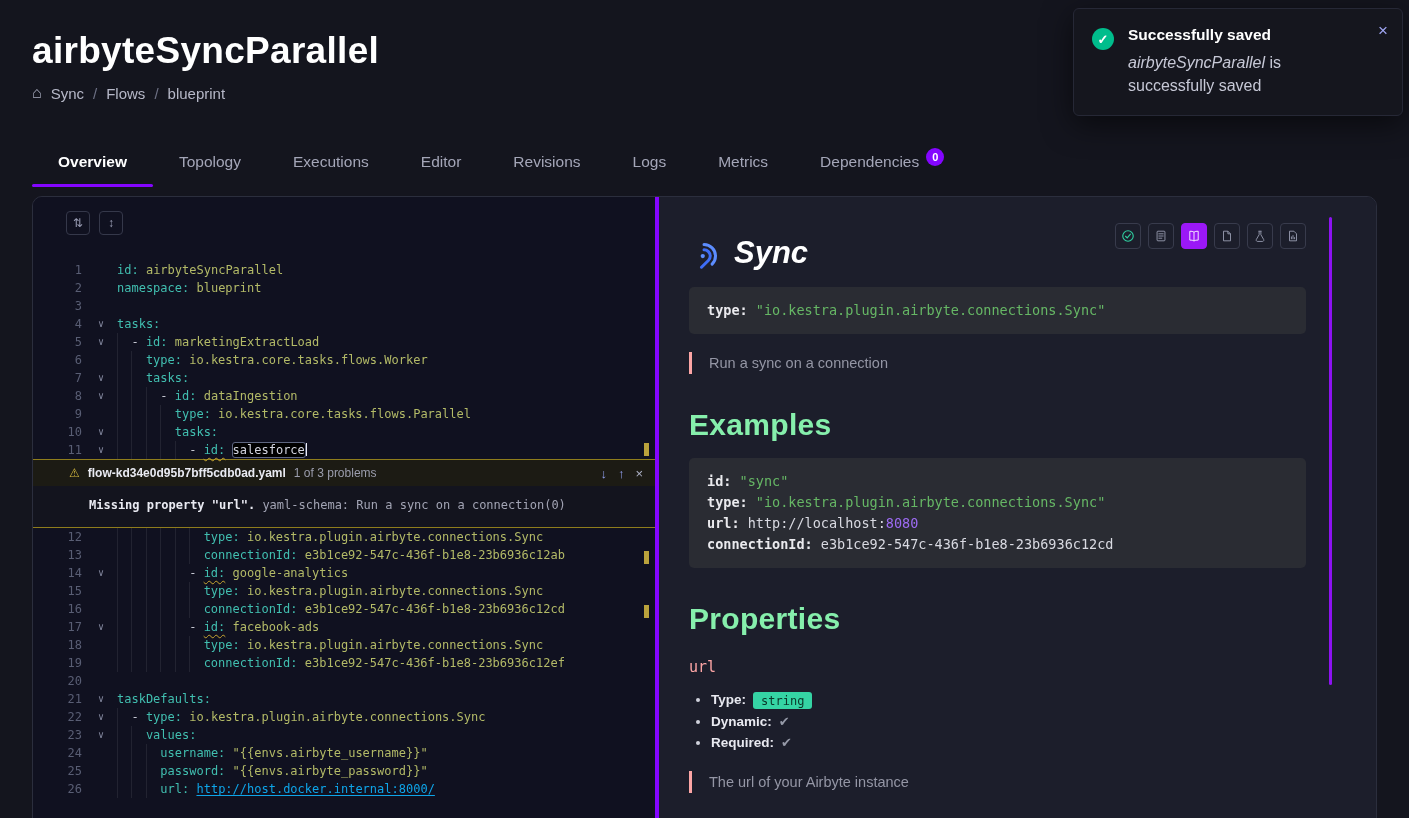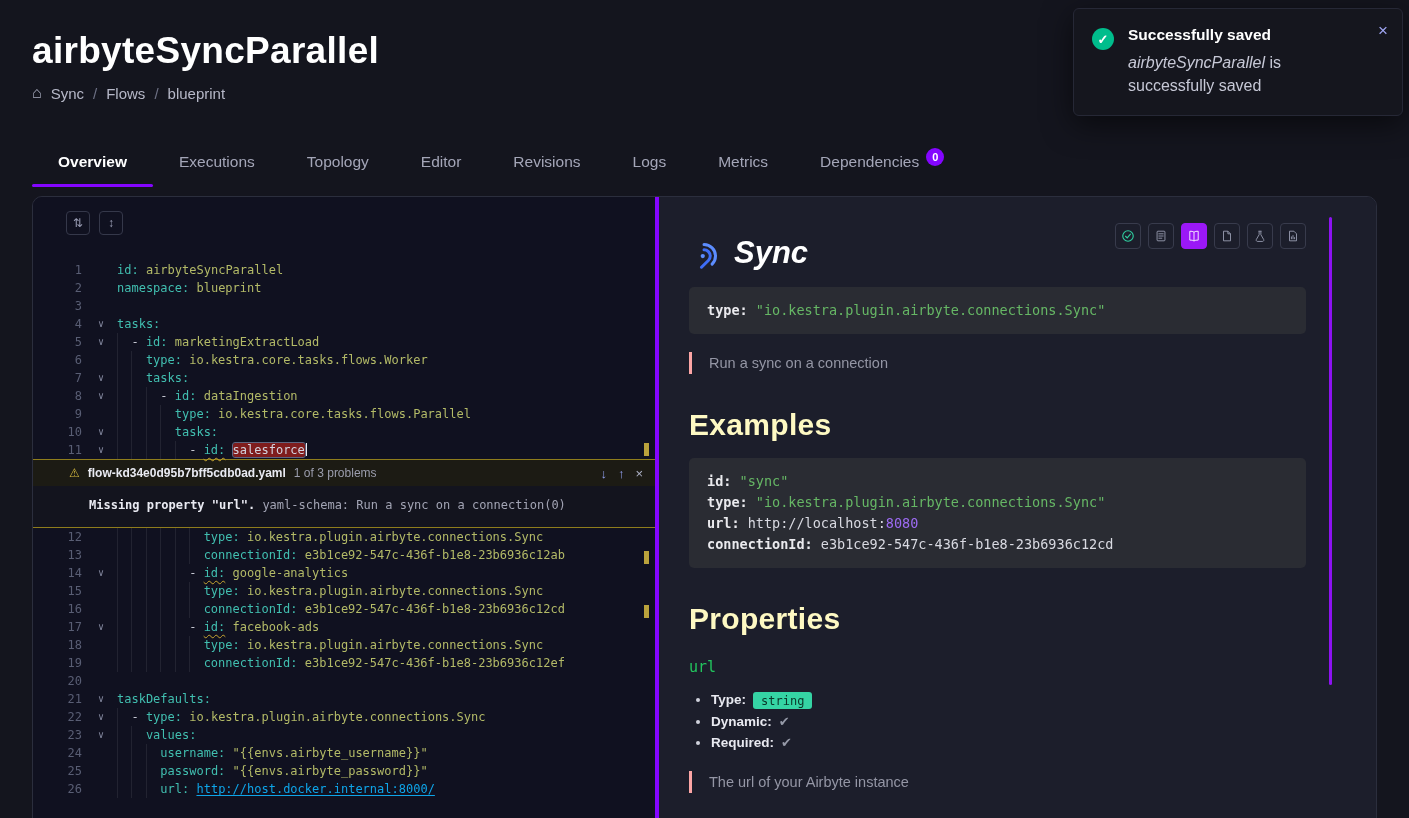--- a/index.html
+++ b/index.html
@@ -41,21 +41,21 @@
   .code-lines { font-family:"DejaVu Sans Mono", monospace; font-size:12px; }
   .code-line { display:flex; height:18px; line-height:18px; }
   .ln-num { flex:none; width:56px; text-align:right; padding-right:7px; color:#595E74; }
   .ln-fold { flex:none; width:24px; text-align:center; color:#80859B; font-size:10px; cursor:pointer; }
   .ln-code { white-space:pre; padding-left:4px; }
   .indent-guide { display:inline-block; width:2ch; height:18px; border-left:1px solid rgba(255,255,255,.08); vertical-align:top; }
   .tk-key { color:#41BFB0; }
   .tk-val { color:#B3BA67; }
   .tk-plain { color:#C6C8D2; }
   .tk-url { color:#0ea5e9; text-decoration:underline; text-underline-offset:2px; }
-  .tk-sel { background:#7f1d1d; outline:1px solid #5E6680; border-radius:2px; color:#D3D5E0; }
+  .tk-sel { background:#000000; outline:1px solid #5E6680; border-radius:2px; color:#D3D5E0; }
   .tk-warn { text-decoration:underline wavy #C7A52F; text-decoration-thickness:1px; text-underline-offset:3px; }
   .cursor { display:inline-block; width:1.5px; height:13px; background:#EAEBF4; vertical-align:-2px; margin-left:1px; }
 
   
   .problems-widget { background:#13141E; border-top:1px solid #8F7D1C; border-bottom:1px solid #8F7D1C; font-family:"Liberation Sans", sans-serif; }
   .pw-header { display:flex; align-items:center; gap:8px; height:26px; padding:0 12px 0 36px; background:#1C1B14; }
   .pw-warn { color:#D8BC3F; font-size:12px; }
   .pw-file { font-size:12px; font-weight:700; color:#E9EAF2; }
   .pw-count { font-size:12px; color:#9B9DAD; }
   .pw-actions { margin-left:auto; display:flex; gap:11px; align-items:center; }
@@ -82,22 +82,22 @@
   .plugin-icon svg { width:30px; height:30px; display:block; }
 
   .code-block { background:#2A2C33; border-radius:5px; padding:13px 18px; font-family:"DejaVu Sans Mono", monospace; font-size:13.5px; line-height:21px; margin-top:16px; }
   .dk-key { color:#EAEAEE; font-weight:700; }
   .dk-str { color:#66B765; }
   .dk-num { color:#9D6BF3; }
   .dk-plain { color:#D9DAE2; }
 
   blockquote.doc-quote { border-left:3px solid #fca5a5; padding:3px 0 3px 17px; margin-top:18px; color:#9496A5; font-size:14.5px; }
 
-  .docs-h2 { font-size:30px; font-weight:700; color:#fef9c3; margin-top:34px; letter-spacing:.3px; }
-  .prop-name { font-family:"DejaVu Sans Mono", monospace; font-size:15px; color:#22c55e; margin-top:22px; }
+  .docs-h2 { font-size:30px; font-weight:700; color:#86efac; margin-top:34px; letter-spacing:.3px; }
+  .prop-name { font-family:"DejaVu Sans Mono", monospace; font-size:15px; color:#fca5a5; margin-top:22px; }
   .property-attributes { margin:13px 0 0 22px; list-style:disc; }
   .prop-item { font-size:13.5px; line-height:21px; color:#E8E9F0; }
   .prop-item::marker { color:#D0D2DC; }
   .prop-label { font-weight:700; margin-right:7px; }
   .type-badge { background:#35D4A4; color:#0B3629; font-family:"DejaVu Sans Mono", monospace; font-size:12px; padding:1.5px 8px; border-radius:3px; }
   .check-mark { color:#969AA8; font-size:13px; }
   .docs-scrollbar { position:absolute; right:44px; top:20px; width:3px; height:468px; background:#8D12F2; border-radius:2px; }
 </style>
 </head>
 <body>
@@ -118,22 +118,22 @@
   <span class="toast-icon">✓</span>
   <div class="toast-content">
     <div class="toast-title">Successfully saved</div>
     <div class="toast-body"><span class="toast-flow-name">airbyteSyncParallel</span><span> is successfully saved</span></div>
   </div>
   <button class="toast-close">×</button>
 </aside>
 
 <nav class="tabs">
     <div class="tab active"><span class="tab-label">Overview</span></div>
+    <div class="tab"><span class="tab-label">Topology</span></div>
     <div class="tab"><span class="tab-label">Executions</span></div>
-    <div class="tab"><span class="tab-label">Topology</span></div>
     <div class="tab"><span class="tab-label">Editor</span></div>
     <div class="tab"><span class="tab-label">Revisions</span></div>
     <div class="tab"><span class="tab-label">Logs</span></div>
     <div class="tab"><span class="tab-label">Metrics</span></div>
     <div class="tab"><span class="tab-label">Dependencies</span><span class="tab-badge">0</span></div>
   </nav>
 
 <section class="main">
 
   <div class="editor-panel">

